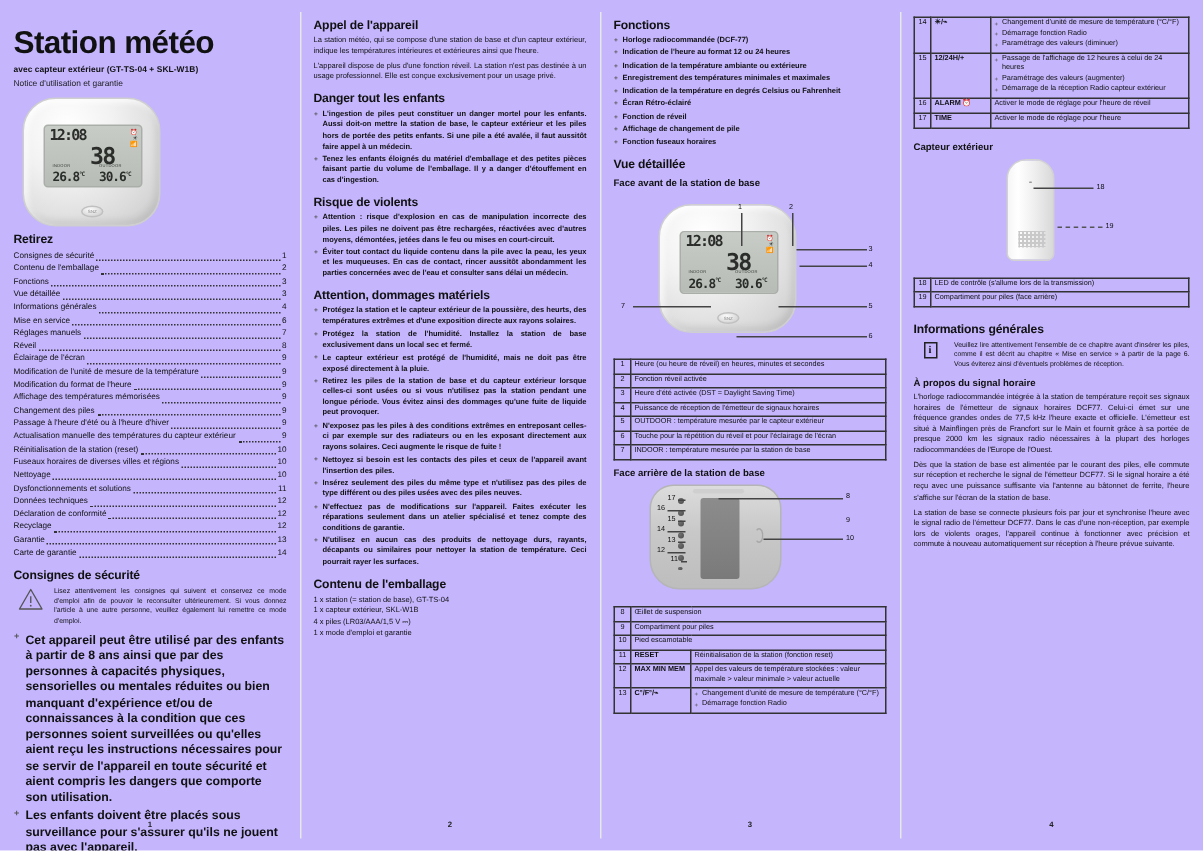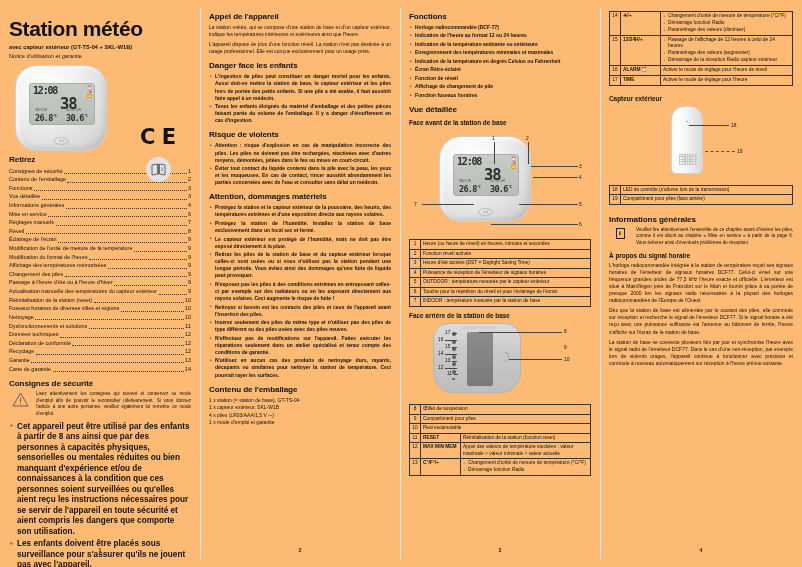--- a/index.html
+++ b/index.html
@@ -7,21 +7,21 @@
     margin: 0; padding: 0;
     width: 802px; height: 567px;
     background: #ffffff;
     font-family: "Liberation Sans", sans-serif;
     color: #111;
     overflow: hidden;
   }
   #page {
     position: relative;
     width: 802px; height: 567px;
-    background: #fdba74;
+    background: #c4b5fd;
   }
   .col {
     position: absolute;
     top: 0;
     width: 200px;
     height: 567px;
     padding: 10px 9px 0 9px;
   }
   #col1 { left: 0px; }
   #col2 { left: 200px; }
@@ -380,31 +380,20 @@
           <div class="secrow">38</div>
           <div class="icons">⏰<br>☀<br>📶</div>
           <div class="lbl" style="left:5px; top:25.5px;">INDOOR</div>
           <div class="lbl" style="left:36px; top:25.5px;">OUTDOOR</div>
           <div class="temp" style="left:5px; top:29px;"><span>26.8</span><span class="unit">°C</span></div>
           <div class="temp" style="left:36px; top:29px;"><span>30.6</span><span class="unit">°C</span></div>
         </div>
         <div class="btn">SNZ</div>
       </div>
 
-      <div class="ce-wrap">
-        <div class="ce-mark">C E</div>
-        <div class="manual-icon">
-          <svg width="15" height="13" viewBox="0 0 15 13">
-            <path d="M1 2 L6.6 1 L6.6 11 L1 12 Z" fill="none" stroke="#555" stroke-width="0.9"></path>
-            <path d="M14 2 L8.4 1 L8.4 11 L14 12 Z" fill="none" stroke="#555" stroke-width="0.9"></path>
-            <line x1="7.5" y1="1" x2="7.5" y2="11.5" stroke="#555" stroke-width="0.8"></line>
-            <text x="10.2" y="8.4" font-size="6" font-family="Liberation Serif, serif" fill="#333">i</text>
-          </svg>
-        </div>
-      </div>
     </div>
 
     <h2>Retirez</h2>
     <div class="toc">
       <div class="toc-row">
           <span class="toc-label">Consignes de sécurité</span>
           <span class="toc-dots"></span>
           <span class="toc-page">1</span>
         </div>
       <div class="toc-row">
@@ -542,21 +531,21 @@
 
     <div class="pagenum">1</div>
   </div>
 
   <div class="col" id="col2">
 
     <h2 style="margin-top:2px;">Appel de l'appareil</h2>
     <p class="body">La station météo, qui se compose d'une station de base et d'un capteur extérieur, indique les températures intérieures et extérieures ainsi que l'heure.</p>
     <p class="body">L'appareil dispose de plus d'une fonction réveil. La station n'est pas destinée à un usage professionnel. Elle est conçue exclusivement pour un usage privé.</p>
 
-    <h2>Danger face les enfants</h2>
+    <h2>Danger tout les enfants</h2>
     <ul class="bul">
       <li>L'ingestion de piles peut constituer un danger mortel pour les enfants. Aussi doit-on mettre la station de base, le capteur extérieur et les piles hors de portée des petits enfants. Si une pile a été avalée, il faut aussitôt faire appel à un médecin.</li>
       <li>Tenez les enfants éloignés du matériel d'emballage et des petites pièces faisant partie du volume de l'emballage. Il y a danger d'étouffement en cas d'ingestion.</li>
     </ul>
 
     <h2>Risque de violents</h2>
     <ul class="bul">
       <li>Attention  : risque d'explosion en cas de manipulation incorrecte des piles. Les piles ne doivent pas être rechargées, réactivées avec d'autres moyens, démontées, jetées dans le feu ou mises en court-circuit.</li>
       <li>Éviter tout contact du liquide contenu dans la pile avec la peau, les yeux et les muqueuses. En cas de contact, rincer aussitôt abondamment les parties concernées avec de l'eau et consulter sans délai un médecin.</li>
     </ul>

